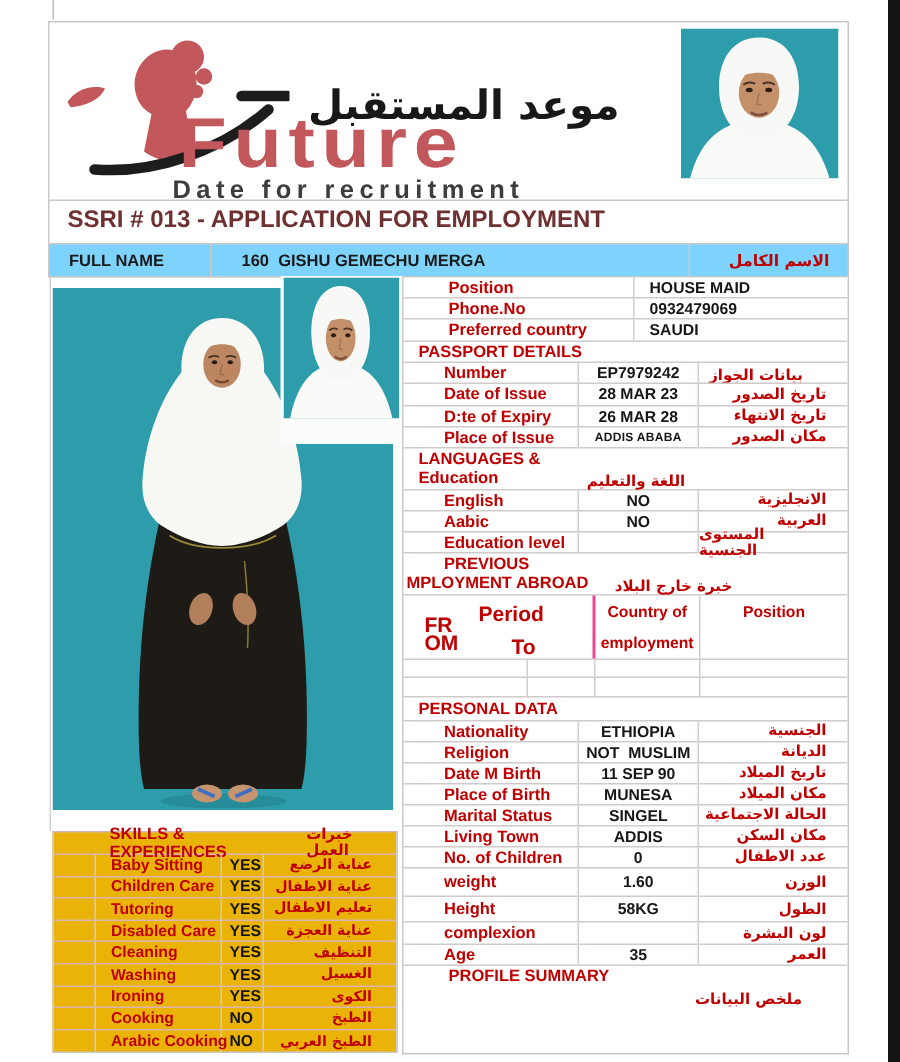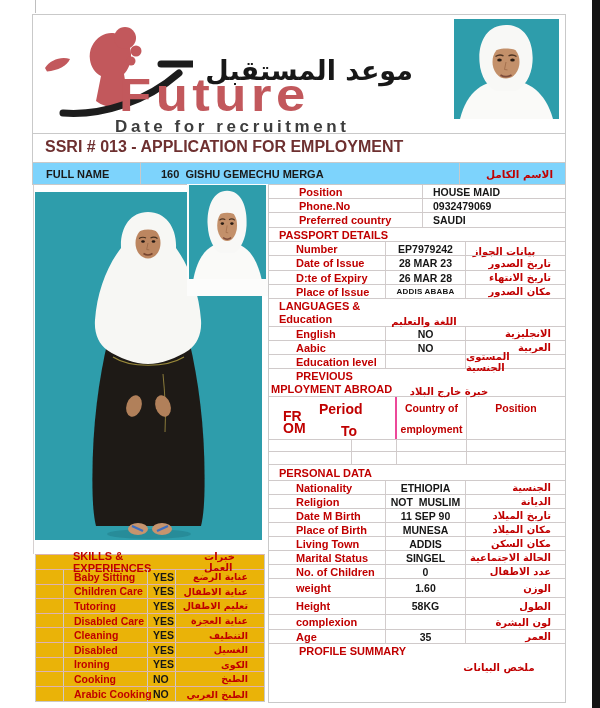--- a/index.html
+++ b/index.html
@@ -318,28 +318,28 @@
       <div class="cl">Date M Birth</div>
       <div class="cv">11 SEP 90</div>
       <div class="ca">تاريخ الميلاد</div>
     </div>
     <div class="r">
       <div class="cl">Place of Birth</div>
       <div class="cv">MUNESA</div>
       <div class="ca">مكان الميلاد</div>
     </div>
     <div class="r">
+      <div class="cl">Marital Status</div>
+      <div class="cv">SINGEL</div>
+      <div class="ca">الحالة الاجتماعية</div>
+    </div>
+    <div class="r">
       <div class="cl">Living Town</div>
       <div class="cv">ADDIS</div>
       <div class="ca">مكان السكن</div>
-    </div>
-    <div class="r">
-      <div class="cl">Marital Status</div>
-      <div class="cv">SINGEL</div>
-      <div class="ca">الحالة الاجتماعية</div>
     </div>
     <div class="r">
       <div class="cl">No. of Children</div>
       <div class="cv">0</div>
       <div class="ca">عدد الاطفال</div>
     </div>
     <div class="r h19">
       <div class="cl">weight</div>
       <div class="cv">1.60</div>
       <div class="ca">الوزن</div>
@@ -396,21 +396,21 @@
       <div class="sk-a">عناية العجزة</div>
     </div>
     <div class="sk-r">
       <div class="sk-sp"></div>
       <div class="sk-l">Cleaning</div>
       <div class="sk-v">YES</div>
       <div class="sk-a">التنظيف</div>
     </div>
     <div class="sk-r">
       <div class="sk-sp"></div>
-      <div class="sk-l">Disabled</div>
+      <div class="sk-l">Washing</div>
       <div class="sk-v">YES</div>
       <div class="sk-a">الغسيل</div>
     </div>
     <div class="sk-r">
       <div class="sk-sp"></div>
       <div class="sk-l">Ironing</div>
       <div class="sk-v">YES</div>
       <div class="sk-a">الكوى</div>
     </div>
     <div class="sk-r">

